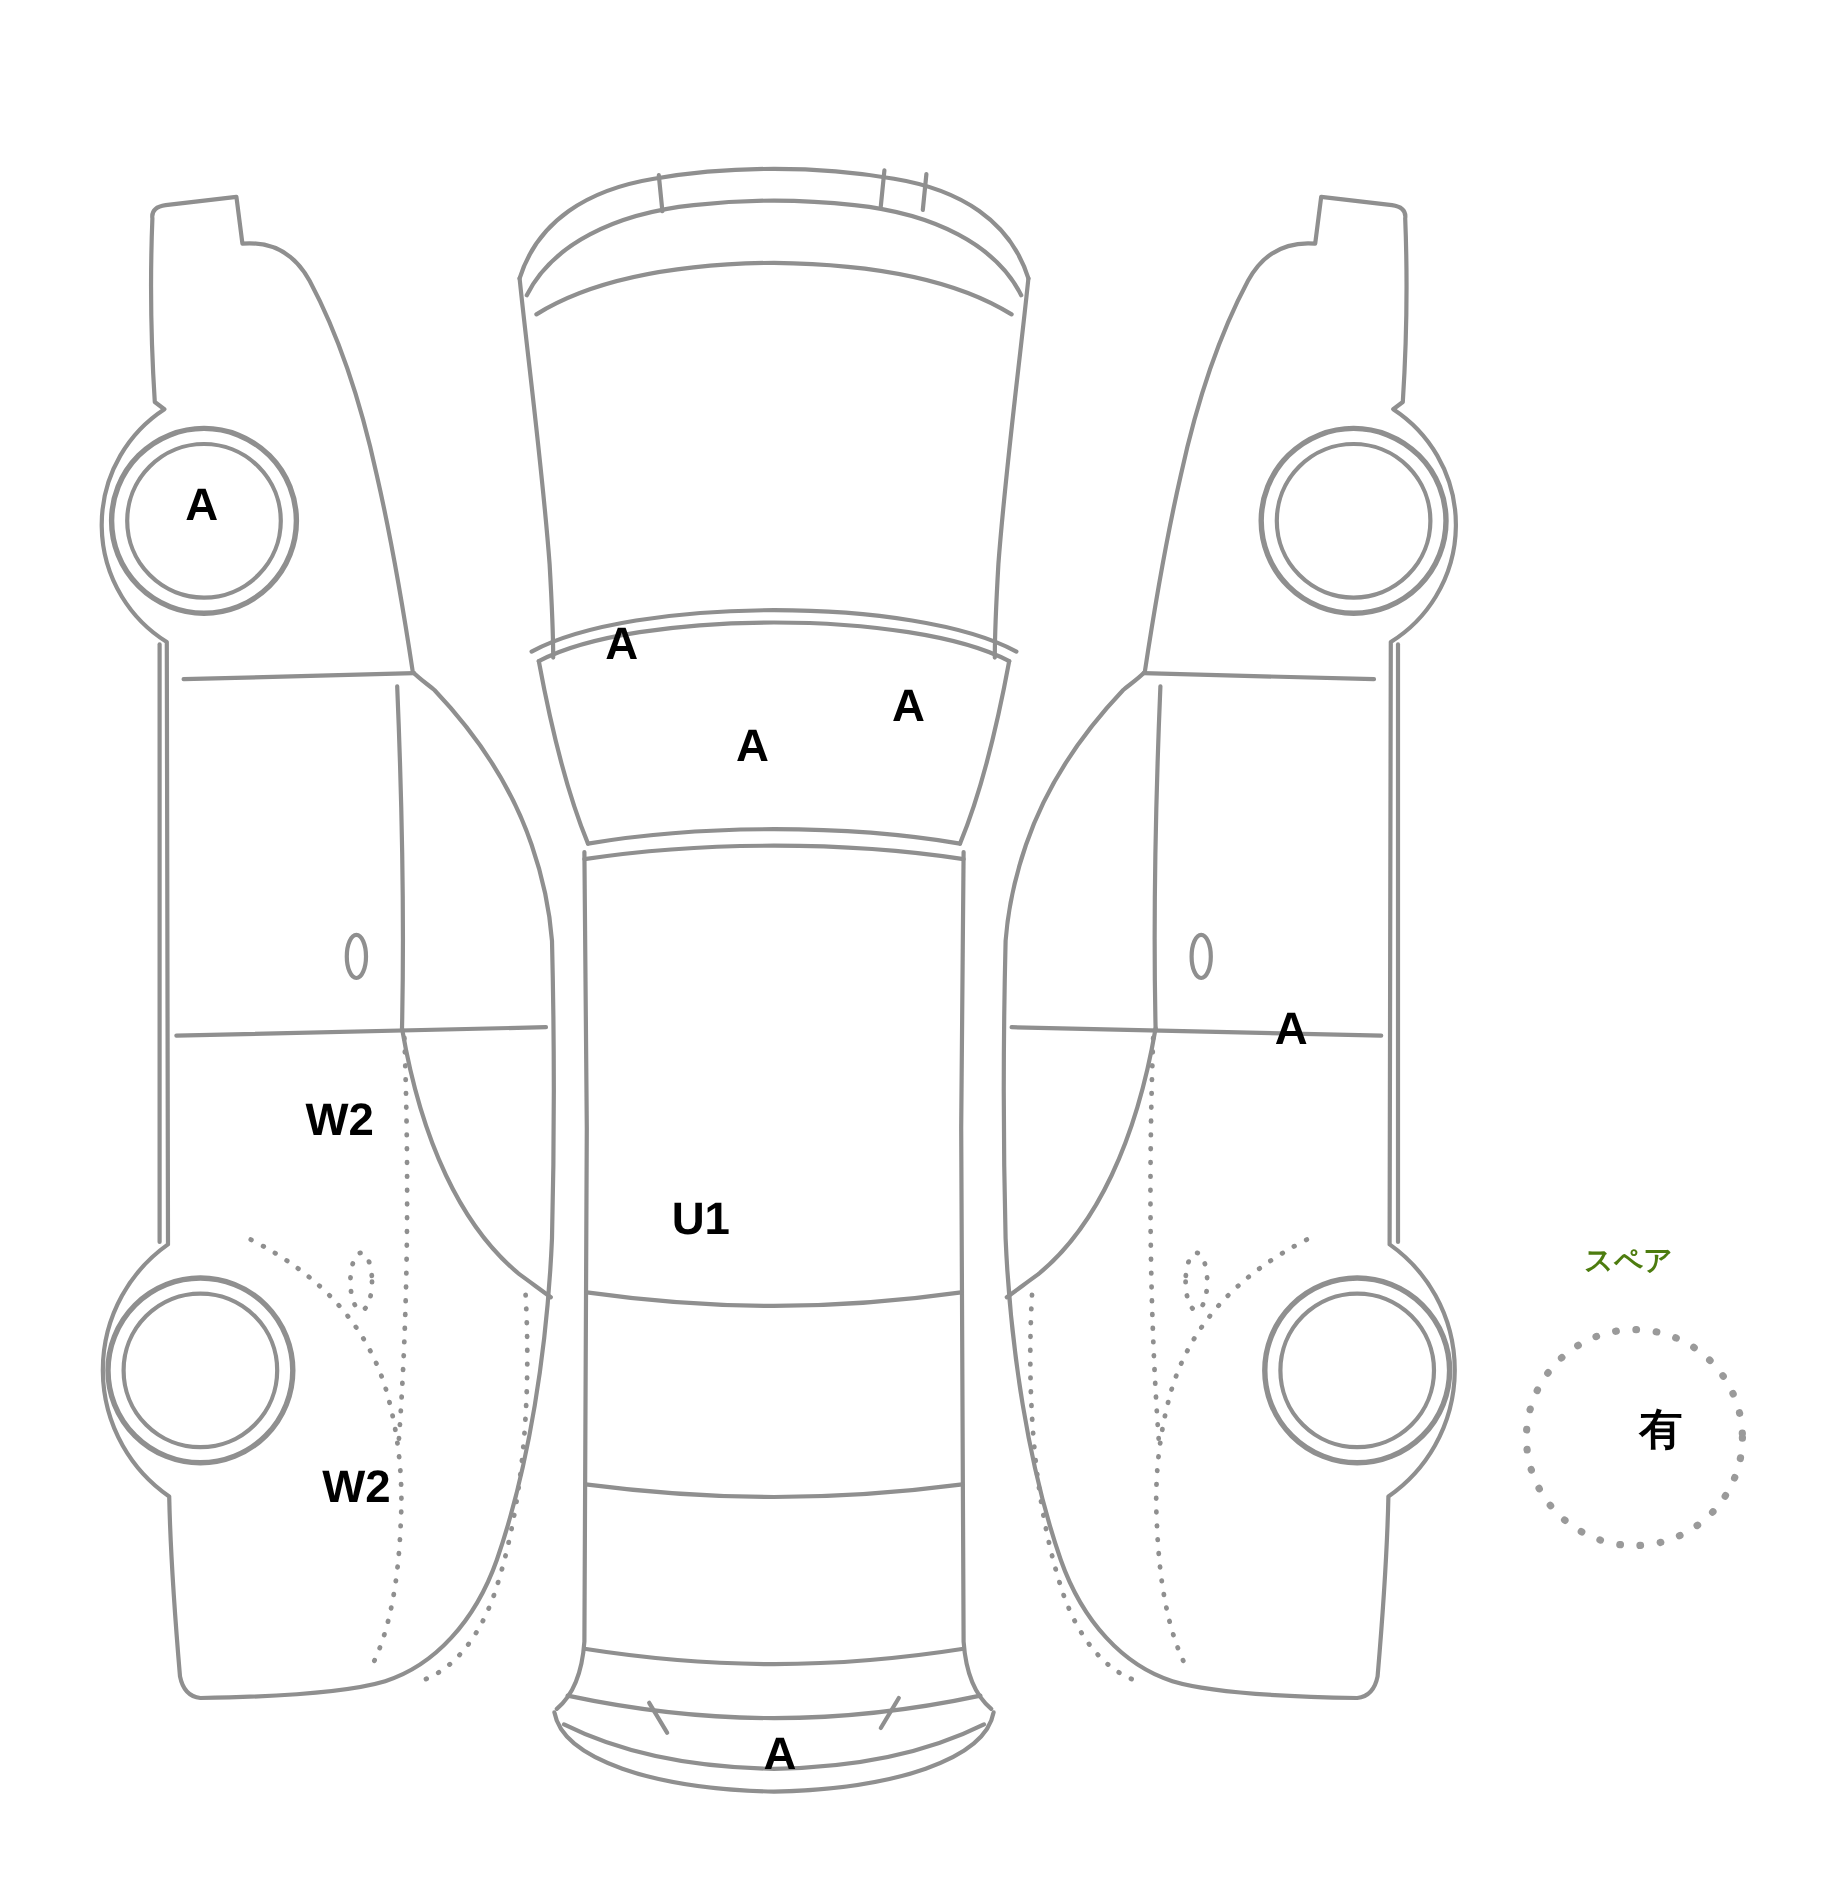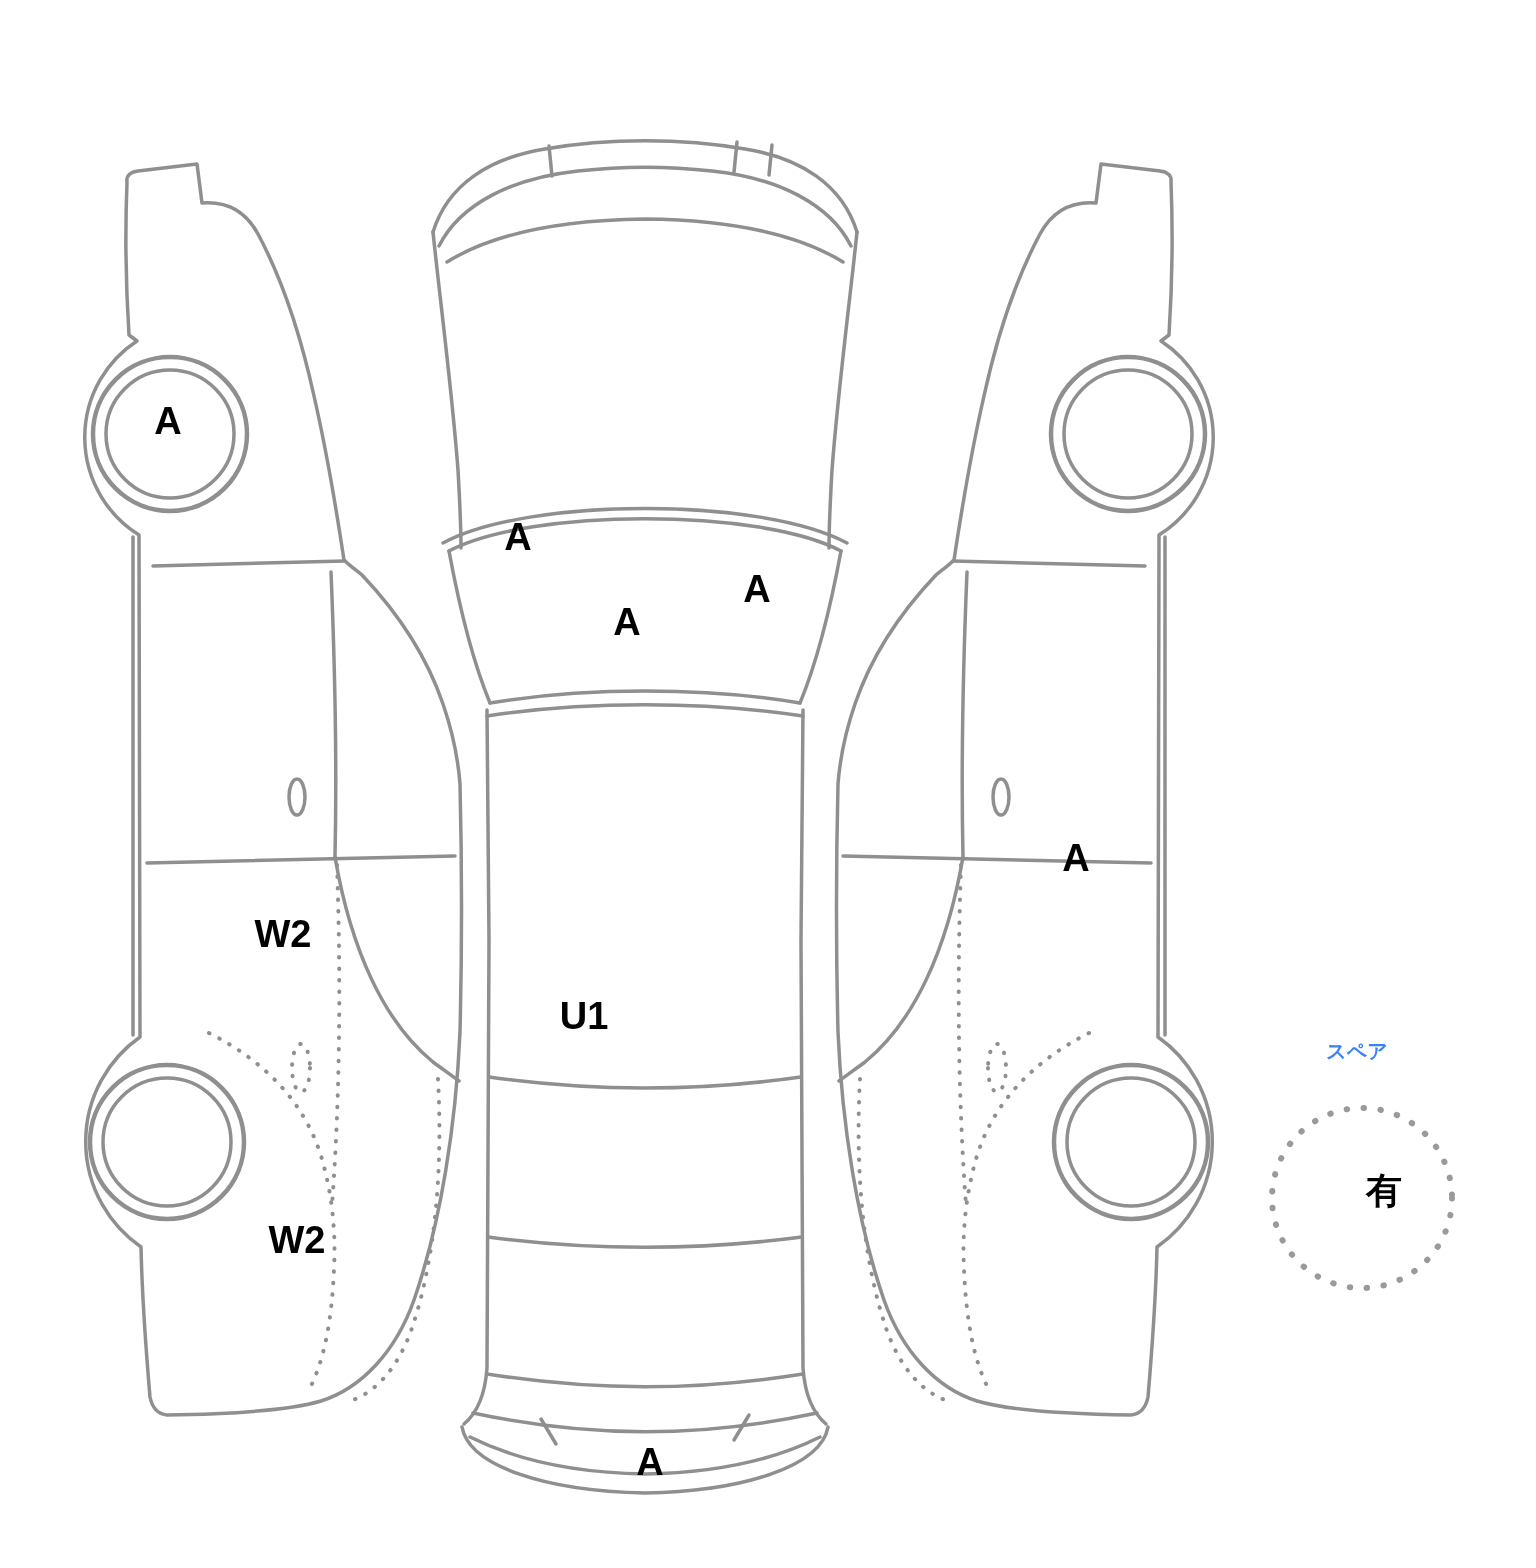--- a/index.html
+++ b/index.html
@@ -34,21 +34,21 @@
   .label{
     position:absolute;
     transform:translate(-50%,-50%);
     font-family:"Liberation Sans", sans-serif;
     font-weight:700;
     font-size:38px;
     color:#000000;
     white-space:nowrap;
     line-height:1;
   }
-  .label--jp{font-size:20px;color:#3b82f6;}
+  .label--jp{font-size:24px;color:#4d7c0f;}
   .label--yes{font-size:36px;}
 </style>
 </head>
 <body>
 
 <div class="stage">
 
   <svg width="1536" height="1568" viewBox="0 0 1536 1568">
 
     <g class="ln">

